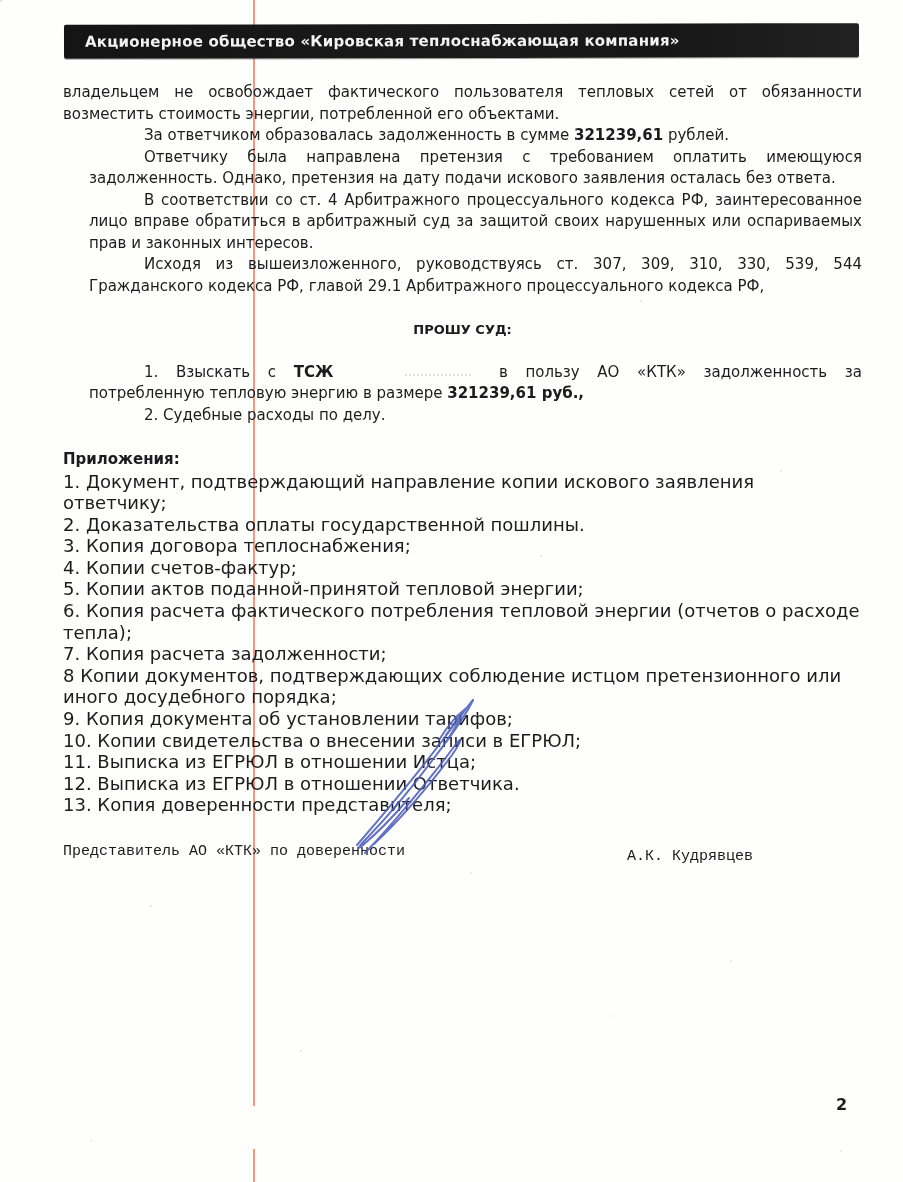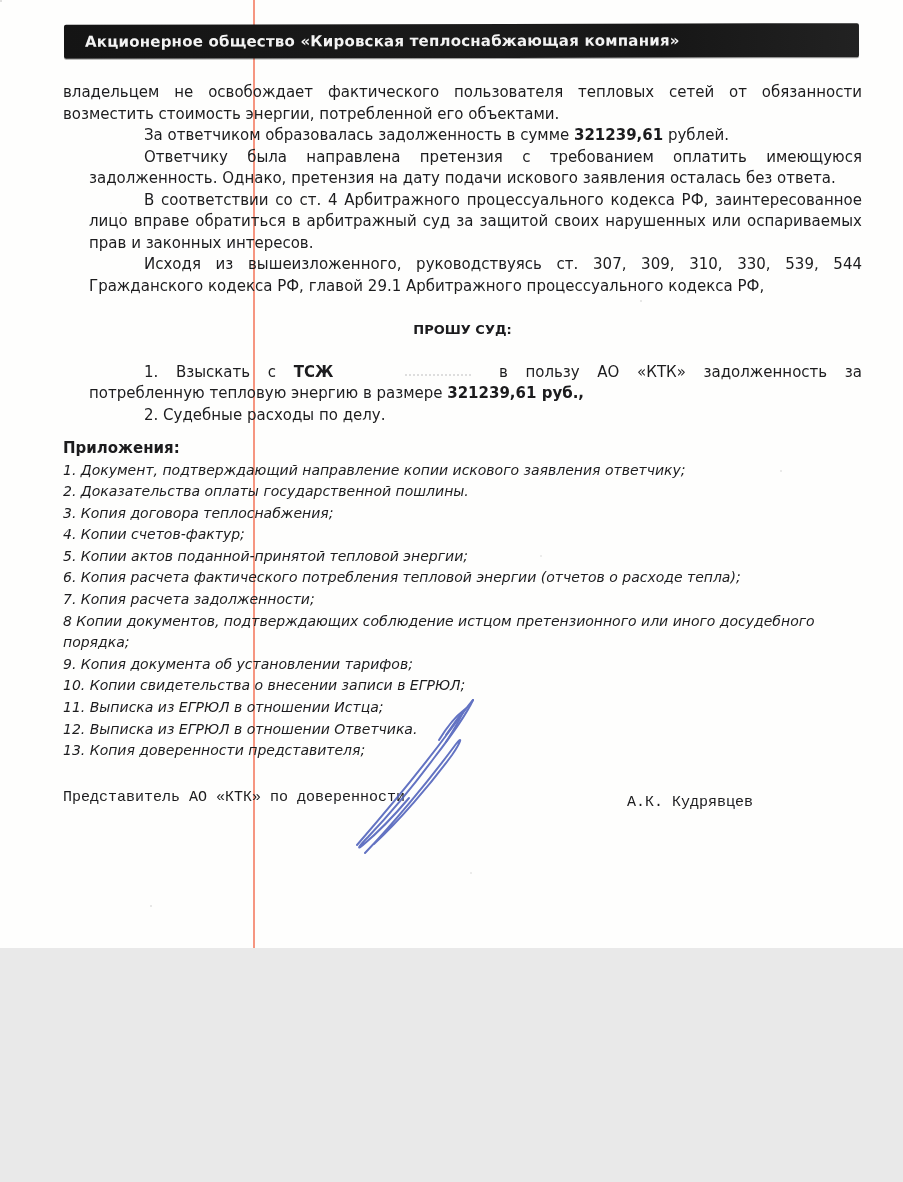--- a/index.html
+++ b/index.html
@@ -1,18 +1,18 @@
 <!DOCTYPE html>
 <html><head>
 <meta charset="utf-8">
 <style>
   html,body{margin:0;padding:0;background:#e9e9e9;}
   .page{
     position:relative;
-    width:903px;height:948px;
+    width:903px;height:1182px;
     margin:0 auto;
     background:#fefefd;
     overflow:hidden;
     font-family:"DejaVu Sans","Liberation Sans",sans-serif;
     color:#1c1c1e;
     font-size:15px;
   }
   
   .fold-line{
     position:absolute;left:253px;width:2px;
@@ -48,23 +48,23 @@
   }
   .req1{margin-top:21px;}
   .redaction-gap{
     display:inline-block;width:148px;height:4px;position:relative;
   }
   .redaction-gap::after{
     content:"";position:absolute;right:10px;bottom:1px;width:66px;
     border-bottom:2px dotted #dedede;
   }
   .attach-heading{
-    margin:12px 0 0 0;font-weight:700;line-height:21.5px;
+    margin:23px 0 0 0;font-weight:700;line-height:21.5px;
   }
-  .attachments{margin:0;font-size:14px;font-style:italic;}
+  .attachments{margin:0;font-size:18px;}
   .attachments p{line-height:21.6px;}
   .sig-row{
     position:relative;margin-top:27px;height:22px;font-family:Liberation Mono, monospace;
   }
   .sig-left{position:absolute;left:0;top:0;white-space:nowrap;}
   .sig-right{position:absolute;left:564px;top:5px;white-space:nowrap;}
   .signature-svg{
     position:absolute;left:347px;top:693px;z-index:3;pointer-events:none;
   }
   .page-number{

